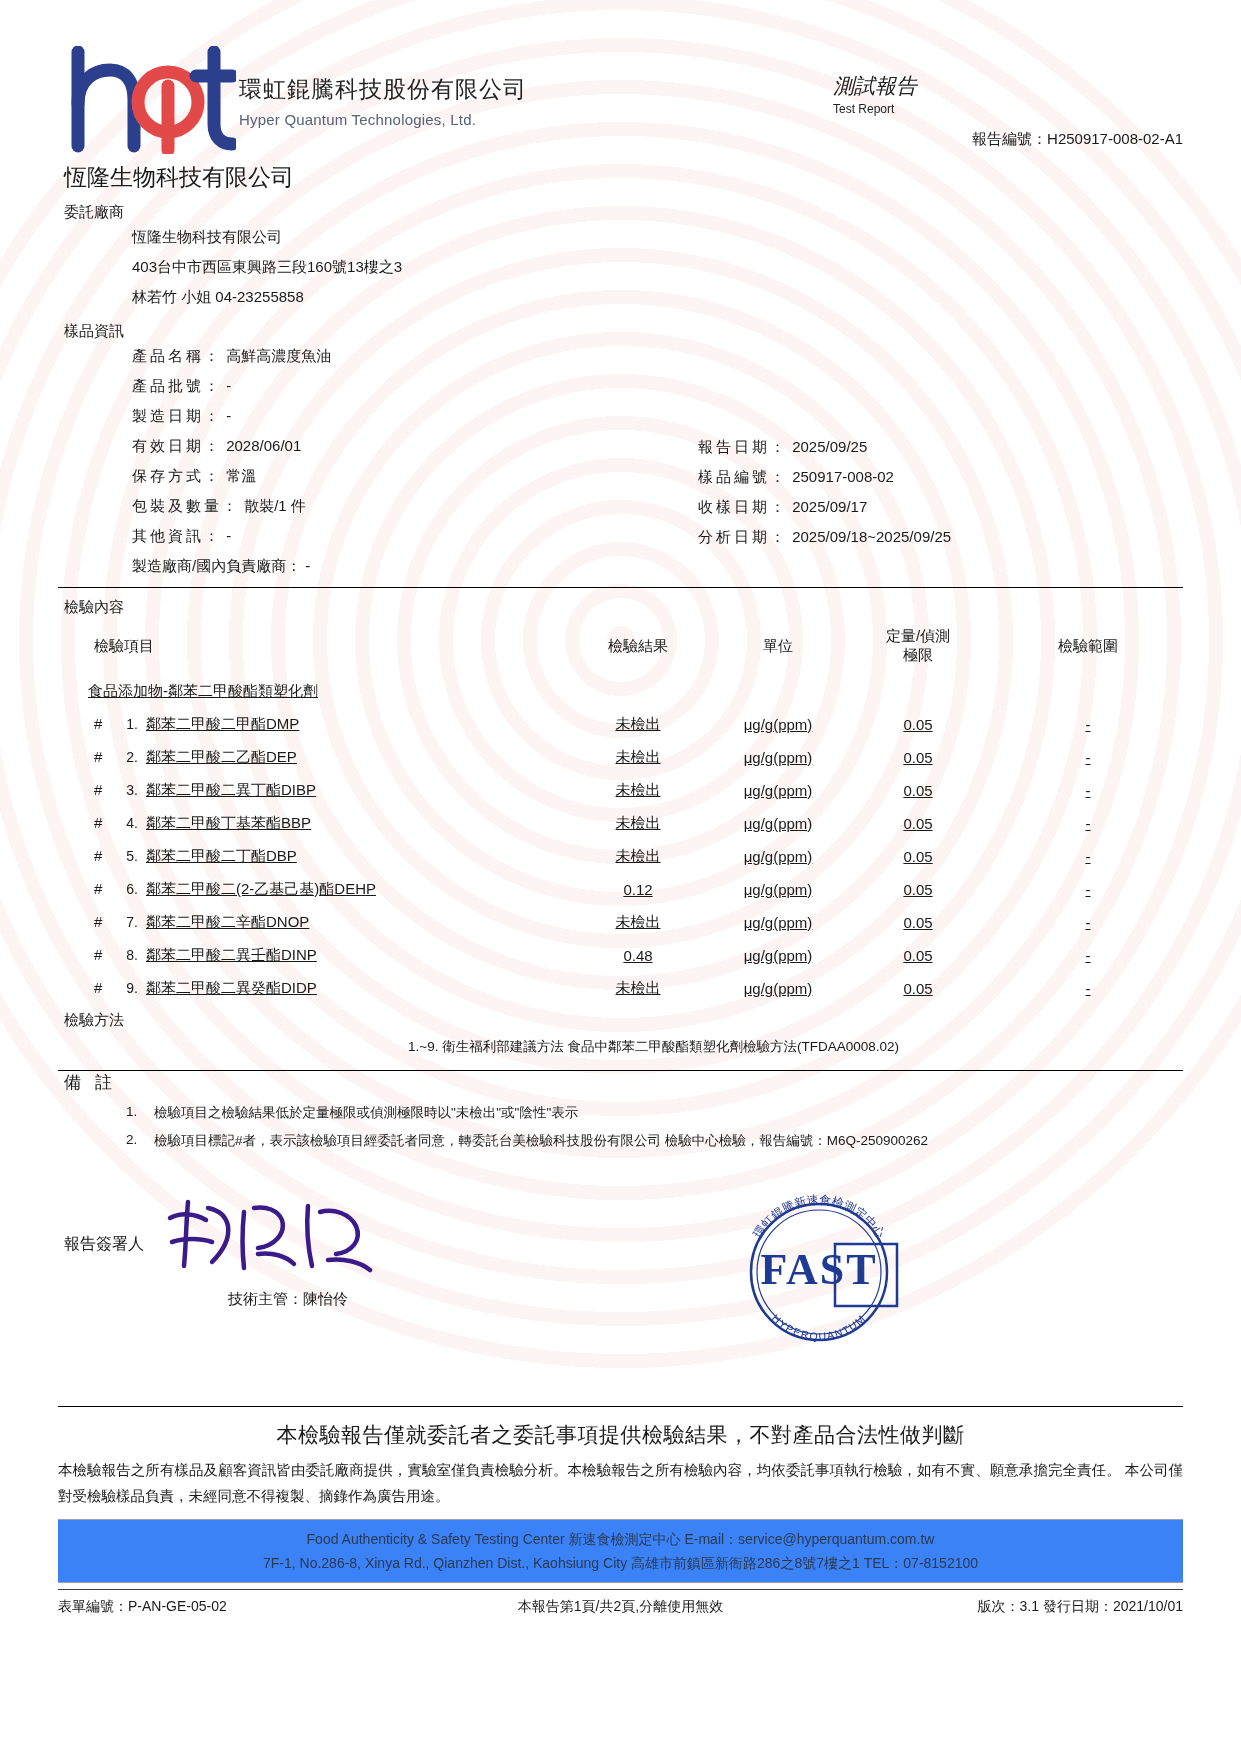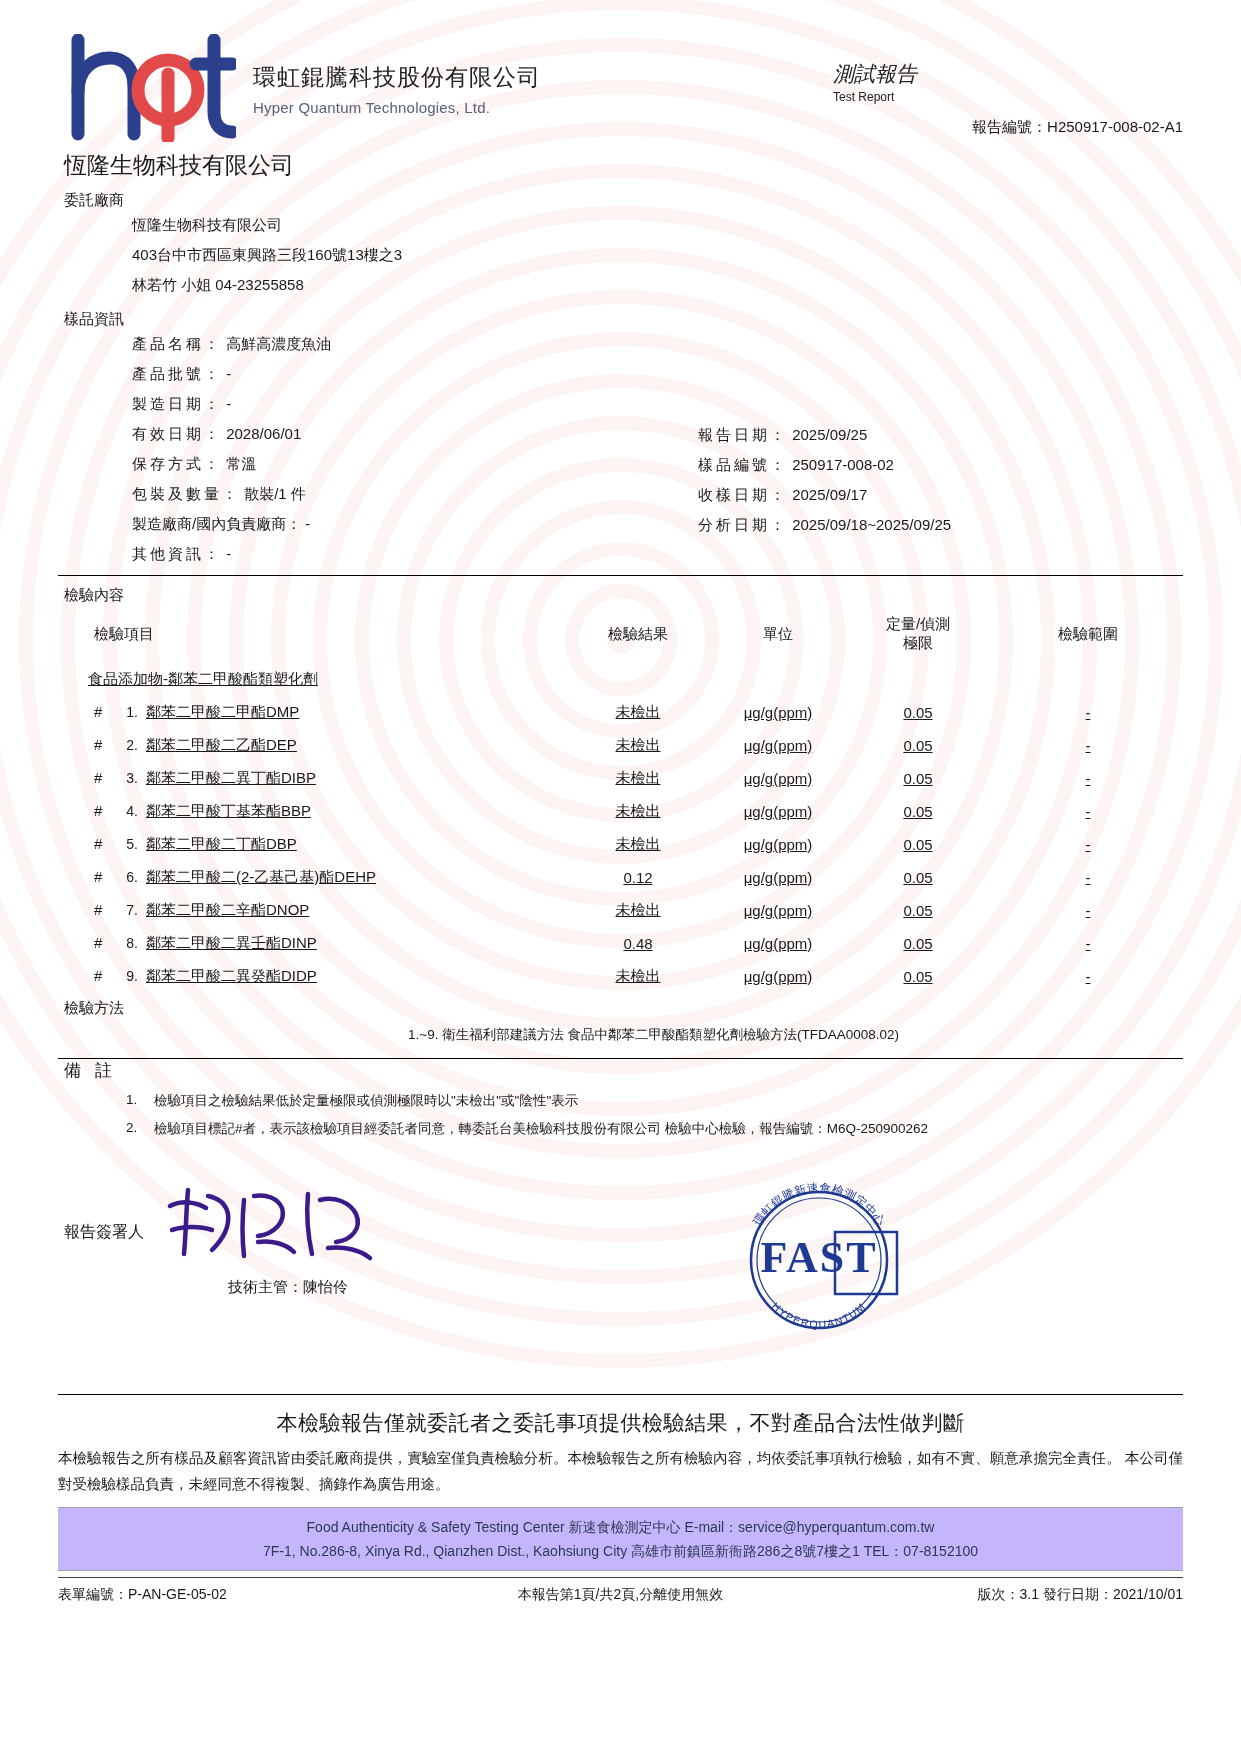--- a/index.html
+++ b/index.html
@@ -25,21 +25,21 @@
         rgba(228,120,120,0.13) 0px,
         rgba(228,120,120,0.13) 14px,
         rgba(255,255,255,0) 14px,
         rgba(255,255,255,0) 42px);
     opacity: .65;
     z-index: 0;
   }
   .page { position: relative; z-index: 2; padding: 0 58px; }
 
   
-  .header { display: flex; align-items: flex-start; padding-top: 34px; gap: 14px; }
+  .header { display: flex; align-items: flex-start; padding-top: 46px; }
   .logo-wrap { width: 175px; flex: none; padding-left: 6px; }
   .logo-svg { display:block; }
   .company { padding-left: 6px; padding-top: 28px; }
   .company .cn { font-size: 23px; letter-spacing: 1px; color:#222; }
   .company .en { font-size: 15px; color:#55627a; margin-top: 6px; letter-spacing:.2px; }
   .report-head { margin-left: auto; text-align: left; padding-top: 26px; min-width: 350px; }
   .report-head .t-cn { font-size: 21px; color:#222;font-style:italic; }
   .report-head .t-en { font-size: 12px; color:#222; margin-top: 2px; }
   .report-head .rno { font-size: 15px; margin-top: 14px; text-align: right; }
 
@@ -84,21 +84,21 @@
   .sign-area { position: relative; height: 210px; margin-top: 40px; }
   .sign-label { font-size: 16px; padding-left: 6px; display:inline-block; vertical-align: top; margin-top: 44px;}
   .sign-img { display:inline-block; margin-left: 14px; }
   .sign-title { font-size: 15px; padding-left: 170px; margin-top: 6px;}
   .stamp { position: absolute; right: 270px; top: -10px; }
 
   
   .foot-rule { border-top: 1px solid #000; margin-top: 6px; }
   .foot-main { text-align:center; font-size: 21px; margin-top: 14px; letter-spacing: .5px; }
   .foot-p { font-size: 14.5px; line-height: 26px; margin-top: 8px; text-align: justify; }
-  .addr-bar { background: #c4b5fd; border-top:1px solid #9aa0b0; border-bottom:1px solid #9aa0b0; margin-top: 10px; padding: 7px 0; text-align:center; color:#2b3a52; font-size: 14px; line-height: 24px; }
+  .addr-bar { background: #3b82f6; border-top:1px solid #9aa0b0; border-bottom:1px solid #9aa0b0; margin-top: 10px; padding: 7px 0; text-align:center; color:#2b3a52; font-size: 14px; line-height: 24px; }
   .foot-bottom { display:flex; font-size: 14px; border-top: 1px solid #404040; margin-top: 6px; padding-top: 8px; }
   .fb-l { flex: 1; text-align:left; }
   .fb-c { flex: 1; text-align:center; }
   .fb-r { flex: 1; text-align:right; }
 </style>
 </head>
 <body>
 
 <div class="watermark"></div>
 
@@ -138,22 +138,22 @@
 
   <div class="sec-title">樣品資訊</div>
   <div class="info-grid">
     <div class="info-left kv">
       <div class="row"><span class="lbl sp">產品名稱：</span> <span>高鮮高濃度魚油</span></div>
       <div class="row"><span class="lbl sp">產品批號：</span> <span>-</span></div>
       <div class="row"><span class="lbl sp">製造日期：</span> <span>-</span></div>
       <div class="row"><span class="lbl sp">有效日期：</span> <span>2028/06/01</span></div>
       <div class="row"><span class="lbl sp">保存方式：</span> <span>常溫</span></div>
       <div class="row"><span class="lbl sp">包裝及數量：</span> <span>散裝/1 件</span></div>
+      <div class="row"><span class="lbl sp">其他資訊：</span> <span>-</span></div>
       <div class="row"><span class="lbl">製造廠商/國內負責廠商：</span> <span>-</span></div>
-      <div class="row"><span class="lbl sp">其他資訊：</span> <span>-</span></div>
     </div>
     <div class="info-right">
       <div class="row"><span class="lbl-w2 sp">報告日期：</span> <span>2025/09/25</span></div>
       <div class="row"><span class="lbl-w2 sp">樣品編號：</span> <span>250917-008-02</span></div>
       <div class="row"><span class="lbl-w2 sp">收樣日期：</span> <span>2025/09/17</span></div>
       <div class="row"><span class="lbl-w2 sp">分析日期：</span> <span>2025/09/18~2025/09/25</span></div>
     </div>
   </div>
 
   <hr class="rule">

